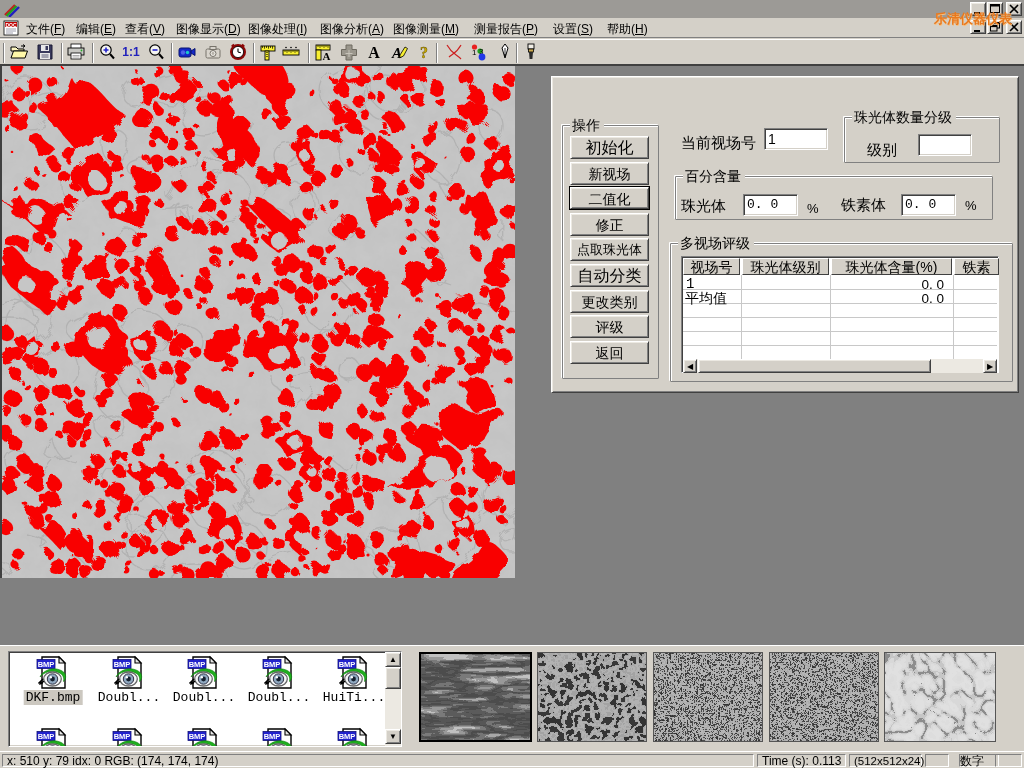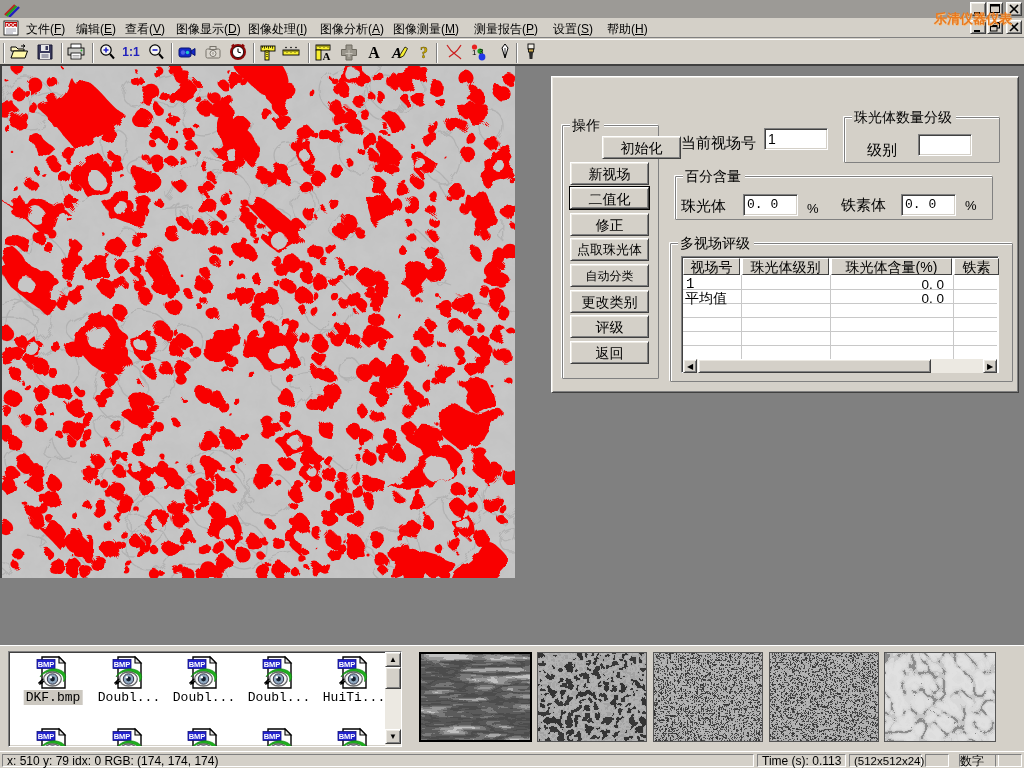--- a/index.html
+++ b/index.html
@@ -1331,26 +1331,26 @@
           <circle cx="435" cy="403" r="13.3"></circle>
           <circle cx="153" cy="456" r="5.3"></circle>
           <circle cx="224" cy="467" r="7.8"></circle>
           <circle cx="301" cy="471" r="7.5"></circle>
           <circle cx="461" cy="458" r="6.4"></circle>
         </g>
 </svg></div>
   <div class="abs" id="dlg">
       <div class="abs gbox" style="left:10px;top:48px;width:97px;height:254px"></div>
       <div class="abs" style="left:18px;top:40px;width:34px;background:#d4d0c8;padding:0 2px;font-size:14px;white-space:nowrap">操作</div>
-      <div class="abs btn" style="left:18px;top:59px;width:79px;height:23px;line-height:22px;font-size:14px;margin-left:32px;">初始化</div>
+      <div class="abs btn" style="left:18px;top:59px;width:79px;height:23px;line-height:22px;font-size:16px;">初始化</div>
       <div class="abs btn" style="left:18px;top:85px;width:79px;height:23px;line-height:22px;font-size:14px;">新视场</div>
       <div class="abs btn" style="left:18px;top:110px;width:79px;height:22px;line-height:22px;font-size:14px;outline:1px solid #000;outline-offset:0px;">二值化</div>
       <div class="abs btn" style="left:18px;top:136px;width:79px;height:23px;line-height:22px;font-size:14px;">修正</div>
       <div class="abs btn" style="left:18px;top:161px;width:79px;height:23px;line-height:22px;font-size:13px;">点取珠光体</div>
-      <div class="abs btn" style="left:18px;top:187px;width:79px;height:23px;line-height:22px;font-size:12px;font-family:Liberation Serif, serif;">自动分类</div>
+      <div class="abs btn" style="left:18px;top:187px;width:79px;height:23px;line-height:22px;font-size:16px;font-family:Liberation Serif, serif;">自动分类</div>
       <div class="abs btn" style="left:18px;top:213px;width:79px;height:23px;line-height:22px;font-size:14px;">更改类别</div>
       <div class="abs btn" style="left:18px;top:238px;width:79px;height:23px;line-height:22px;font-size:14px;">评级</div>
       <div class="abs btn" style="left:18px;top:264px;width:79px;height:23px;line-height:22px;font-size:14px;">返回</div>
       <div class="abs" style="left:129px;top:57px;font-size:15px">当前视场号</div>
       <div class="abs tinput" style="left:212px;top:51px;width:64px;height:22px;line-height:20px">1</div>
       <div class="abs gbox" style="left:292px;top:40px;width:156px;height:46px"></div>
       <div class="abs" style="left:300px;top:32px;width:104px;background:#d4d0c8;padding:0 2px;font-size:14px;white-space:nowrap">珠光体数量分级</div>
       <div class="abs" style="left:315px;top:64px;font-size:15px">级别</div>
       <div class="abs tinput" style="left:366px;top:57px;width:54px;height:22px"></div>
       <div class="abs gbox" style="left:123px;top:99px;width:318px;height:44px"></div>

